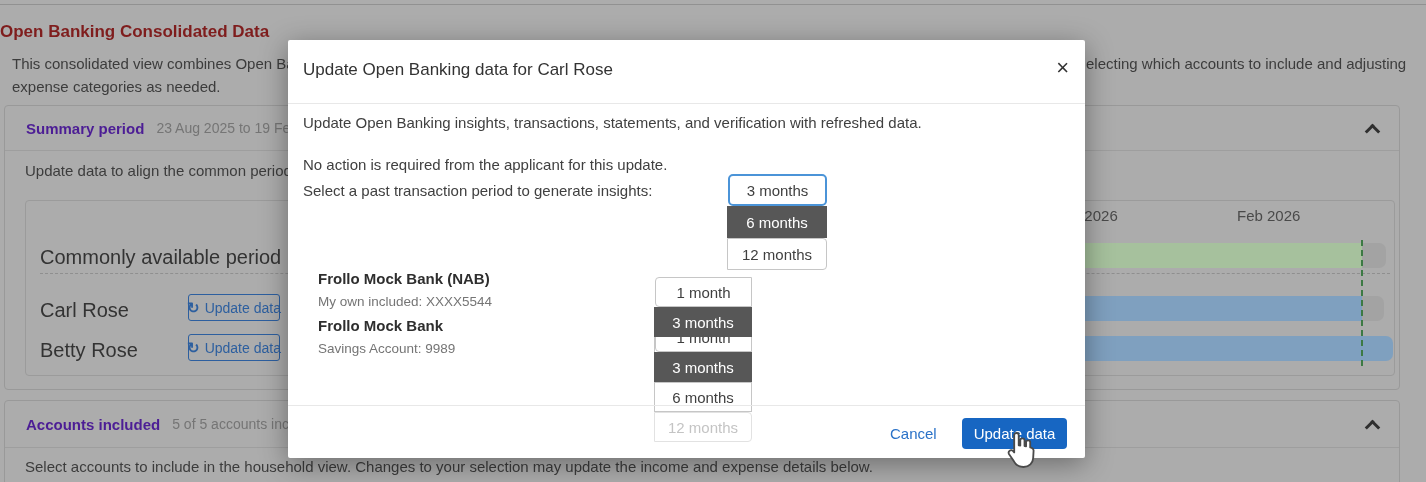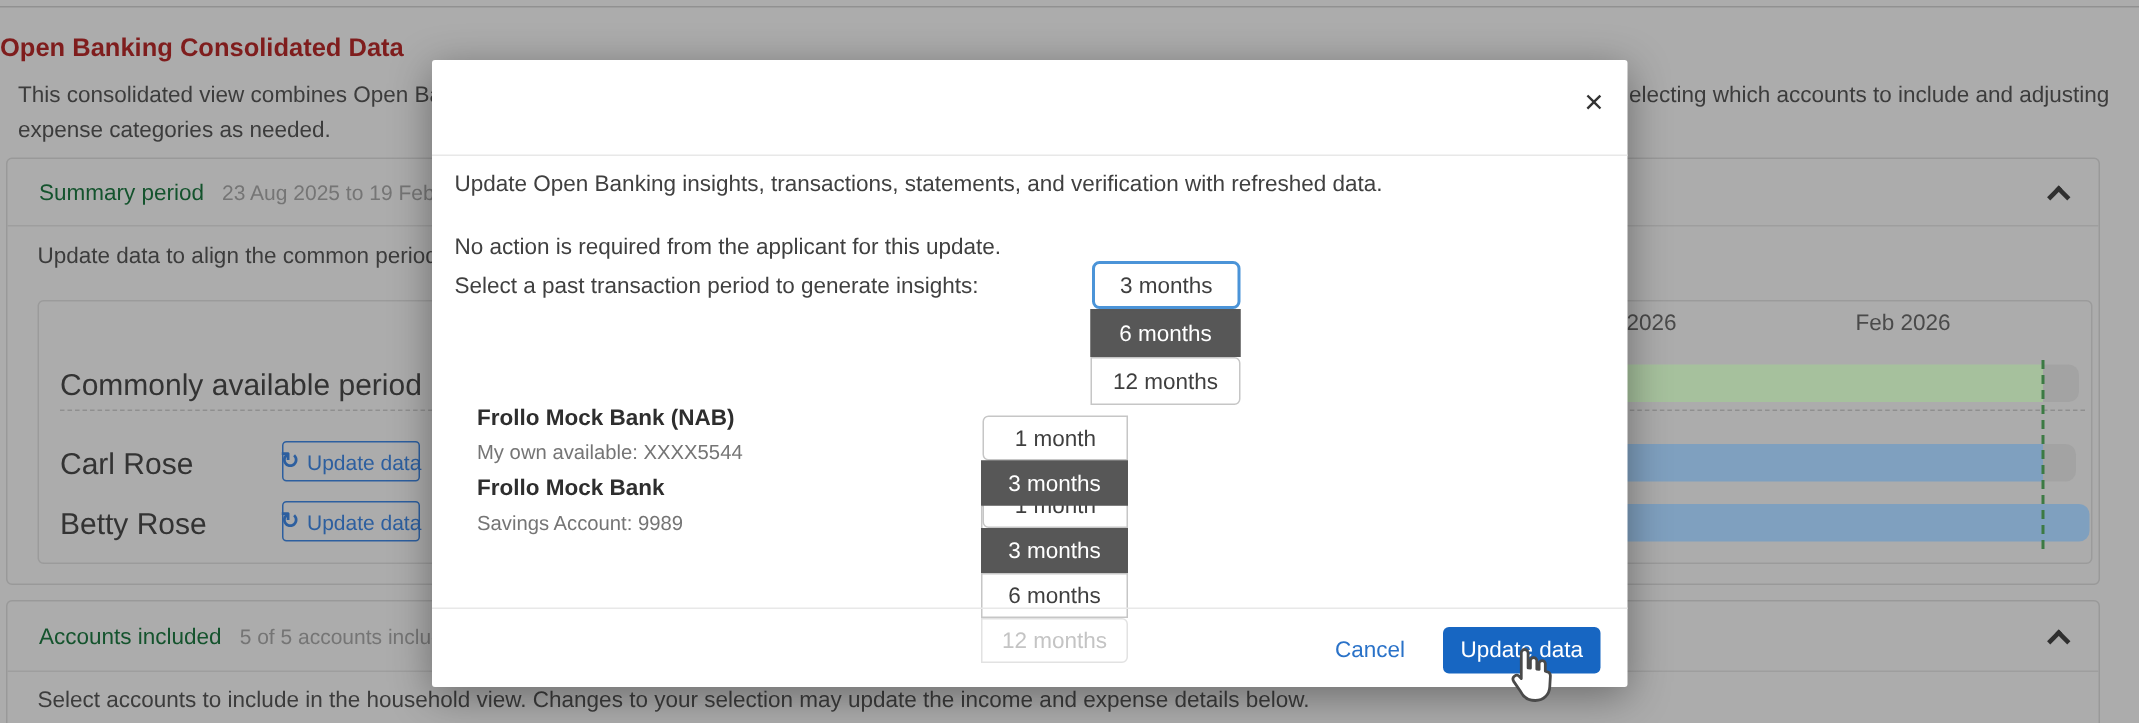--- a/index.html
+++ b/index.html
@@ -13,21 +13,21 @@
   .abs { position:absolute; }
 
   
   .hairline-top { top:4px; left:0; width:1426px; height:1px; background:#919191; }
   .page-title { top:22px; left:0; font-size:17px; font-weight:bold; color:#7f1d1d; }
   .intro { font-size:15px; color:#3c3c3c; white-space:nowrap; }
 
   .panel { border:1px solid #999; border-radius:4px; background:transparent; }
   .panel-header { position:absolute; top:0; left:0; right:0; height:45px; border-bottom:1px solid #9e9e9e;
                   display:flex; align-items:center; padding:0 21px; gap:12px; }
-  .panel-title { font-size:15px; font-weight:normal; color:#14532d; white-space:nowrap; }
+  .panel-title { font-size:15px; font-weight:bold; color:#4c1d95; white-space:nowrap; }
   .panel-sub { font-size:14px; color:#757575; white-space:nowrap; }
   .chevron-up { width:11px; height:11px; border-top:3px solid #2f2f2f; border-right:3px solid #2f2f2f;
                 transform:rotate(-45deg); margin-left:auto; margin-top:6px; cursor:pointer; }
 
   .summary-desc { top:162px; left:25px; font-size:15px; color:#3c3c3c; white-space:nowrap; }
   .inner-box { left:25px; top:200px; width:1370px; height:176px; border:1px solid #9b9b9b; border-radius:4px; }
 
   .row-label { font-size:20px; color:#333; white-space:nowrap; }
   .dashed-h { left:40px; top:273px; width:1350px; height:0; border-top:1px dashed #8f8f8f; }
   .month-label { top:207px; font-size:15px; color:#4a4a4a; white-space:nowrap; }
@@ -131,36 +131,37 @@
 <div class="abs panel" style="left:4px; top:400px; width:1396px; height:110px;">
   <div class="panel-header" style="height:47px;">
     <span class="panel-title">Accounts included</span>
     <span class="panel-sub">5 of 5 accounts included</span>
     <span class="chevron-up"></span>
   </div>
 </div>
 <div class="abs intro" style="left:25px; top:458px;">Select accounts to include in the household view. Changes to your selection may update the income and expense details below.</div>
 
 <div class="abs modal">
+  <div class="modal-title">Update Open Banking data for Carl Rose</div>
   <button class="modal-close">×</button>
   <div class="modal-div" style="top:63px;"></div>
 
   <div class="mtext" style="top:74px;">Update Open Banking insights, transactions, statements, and verification with refreshed data.</div>
   <div class="mtext" style="top:116px;">No action is required from the applicant for this update.</div>
 
   <div class="mtext" style="top:142px;">Select a past transaction period to generate insights:</div>
   <div class="seg-group" style="left:440px; top:134px;">
     <button class="seg" data-state="focused">3 months</button>
     <button class="seg" data-state="selected">6 months</button>
     <button class="seg" data-state="default">12 months</button>
   </div>
 
 
   <div class="bank-name" style="left:30px; top:230px;">Frollo Mock Bank (NAB)</div>
-  <div class="bank-detail" style="left:30px; top:254px;">My own available: XXXX5544</div>
+  <div class="bank-detail" style="left:30px; top:254px;">My own included: XXXX5544</div>
   <div class="seg-group seg-sm" style="left:367px; top:237px;">
     <button class="seg" data-state="default">1 month</button>
     <button class="seg" data-state="selected">3 months</button>
     <button class="seg" data-state="default">6 months</button>
     <button class="seg" data-state="disabled">12 months</button>
   </div>
 
   <div class="bank-name" style="left:30px; top:277px;">Frollo Mock Bank</div>
   <div class="bank-detail" style="left:30px; top:301px;">Savings Account: 9989</div>
   <div class="seg-group seg-sm" style="left:367px; top:282px;">

